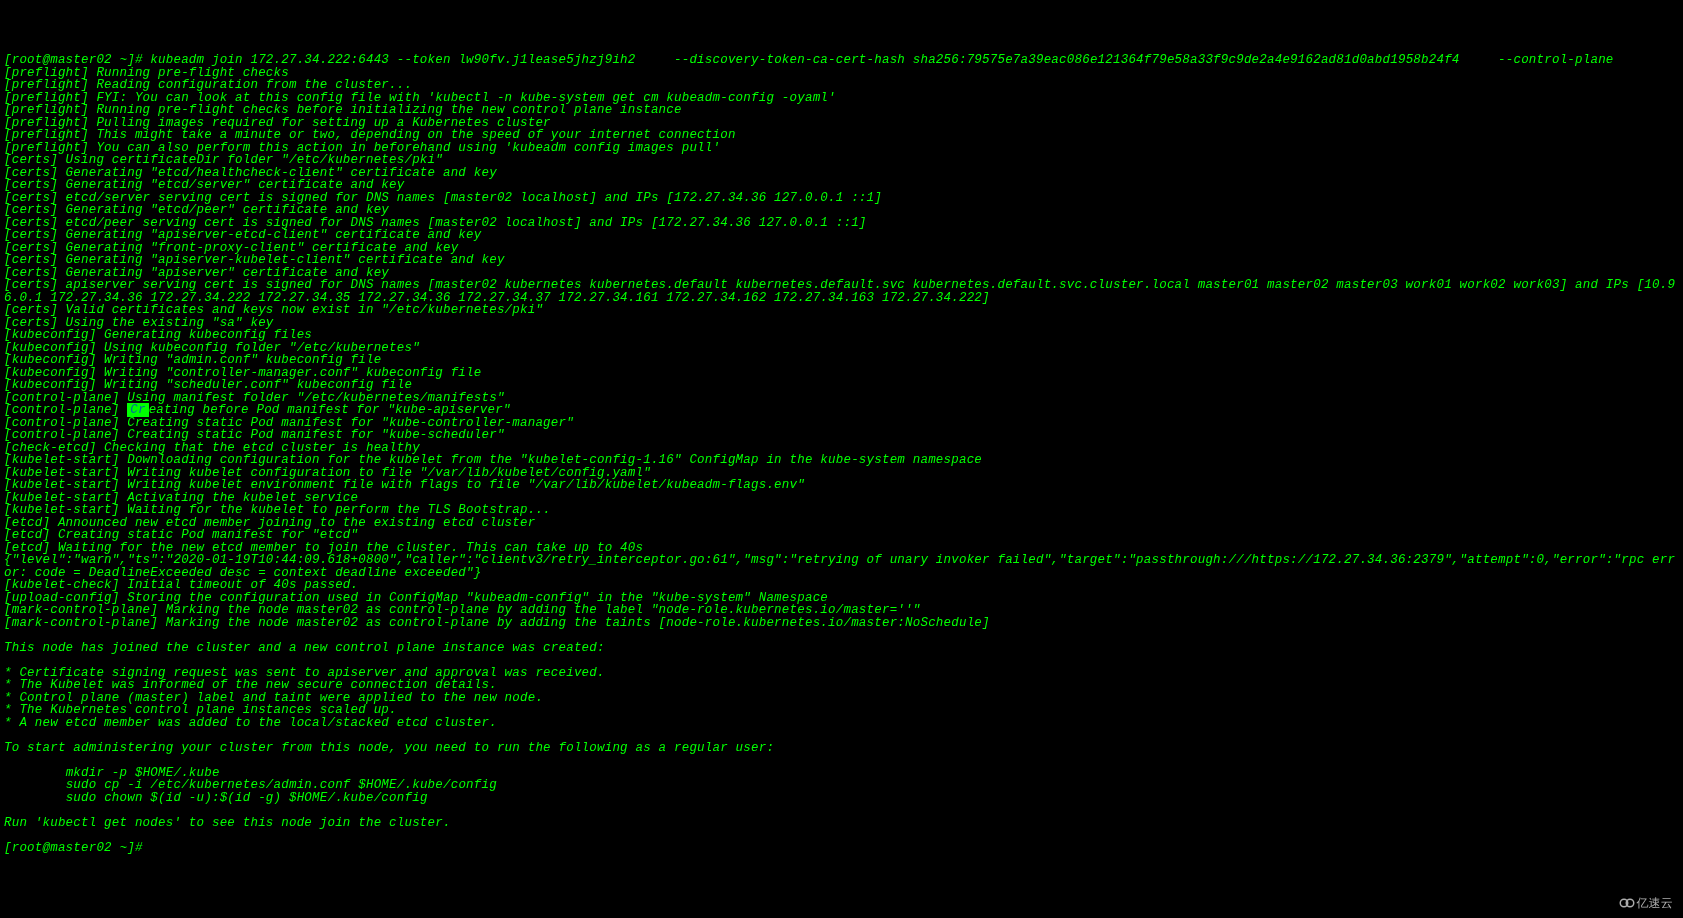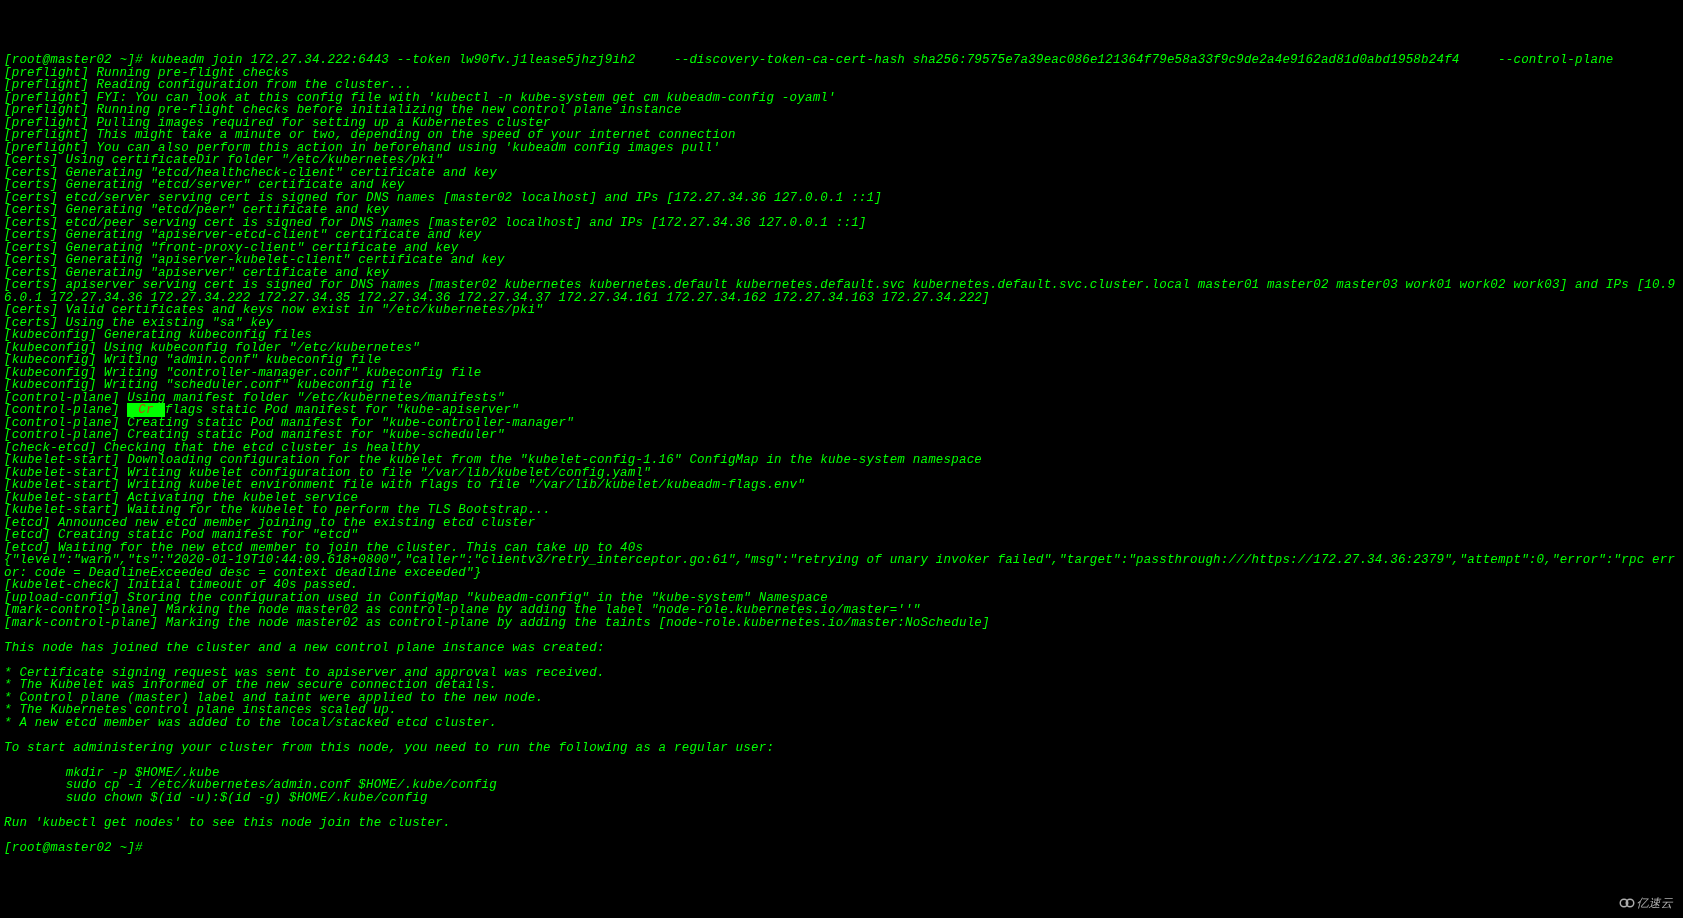--- a/index.html
+++ b/index.html
@@ -17,35 +17,34 @@
     overflow: hidden;
     position: relative;
   }
   .terminal {
     white-space: pre-wrap;
     word-break: break-all;
     font-style: italic;
   }
   .highlight {
     background: #00FF00;
-    color: #c2410c;
-    padding: 0 11px;
+    color: #0369a1;
+    padding: 0 3px;
   }
   .watermark {
     position: absolute;
     bottom: 6px;
     right: 10px;
     color: #ccc;
     font-family: sans-serif;
     font-size: 12px;
     display: flex;
     align-items: center;
     gap: 0;
     opacity: 0.85;
-    font-style: italic;
   }
   .watermark svg { width:18px; height:18px; }
 </style>
 </head>
 <body>
 
 
 
 <div class="terminal"><span>[root@master02 ~]# </span><span>kubeadm join 172.27.34.222:6443 --token lw90fv.j1lease5jhzj9ih2     --discovery-token-ca-cert-hash sha256:79575e7a39eac086e121364f79e58a33f9c9de2a4e9162ad81d0abd1958b24f4     --control-plane</span>
 <span id="lines-before">[preflight] Running pre-flight checks
@@ -67,21 +66,21 @@
 [certs] Generating "apiserver" certificate and key
 [certs] apiserver serving cert is signed for DNS names [master02 kubernetes kubernetes.default kubernetes.default.svc kubernetes.default.svc.cluster.local master01 master02 master03 work01 work02 work03] and IPs [10.96.0.1 172.27.34.36 172.27.34.222 172.27.34.35 172.27.34.36 172.27.34.37 172.27.34.161 172.27.34.162 172.27.34.163 172.27.34.222]
 [certs] Valid certificates and keys now exist in "/etc/kubernetes/pki"
 [certs] Using the existing "sa" key
 [kubeconfig] Generating kubeconfig files
 [kubeconfig] Using kubeconfig folder "/etc/kubernetes"
 [kubeconfig] Writing "admin.conf" kubeconfig file
 [kubeconfig] Writing "controller-manager.conf" kubeconfig file
 [kubeconfig] Writing "scheduler.conf" kubeconfig file
 [control-plane] Using manifest folder "/etc/kubernetes/manifests"</span>
-<span>[control-plane] </span><span class="highlight">Cr</span><span>flags static Pod manifest for "kube-apiserver"</span>
+<span>[control-plane] </span><span class="highlight">Cr</span><span>eating before Pod manifest for "kube-apiserver"</span>
 <span id="lines-after">[control-plane] Creating static Pod manifest for "kube-controller-manager"
 [control-plane] Creating static Pod manifest for "kube-scheduler"
 [check-etcd] Checking that the etcd cluster is healthy
 [kubelet-start] Downloading configuration for the kubelet from the "kubelet-config-1.16" ConfigMap in the kube-system namespace
 [kubelet-start] Writing kubelet configuration to file "/var/lib/kubelet/config.yaml"
 [kubelet-start] Writing kubelet environment file with flags to file "/var/lib/kubelet/kubeadm-flags.env"
 [kubelet-start] Activating the kubelet service
 [kubelet-start] Waiting for the kubelet to perform the TLS Bootstrap...
 [etcd] Announced new etcd member joining to the existing etcd cluster
 [etcd] Creating static Pod manifest for "etcd"

